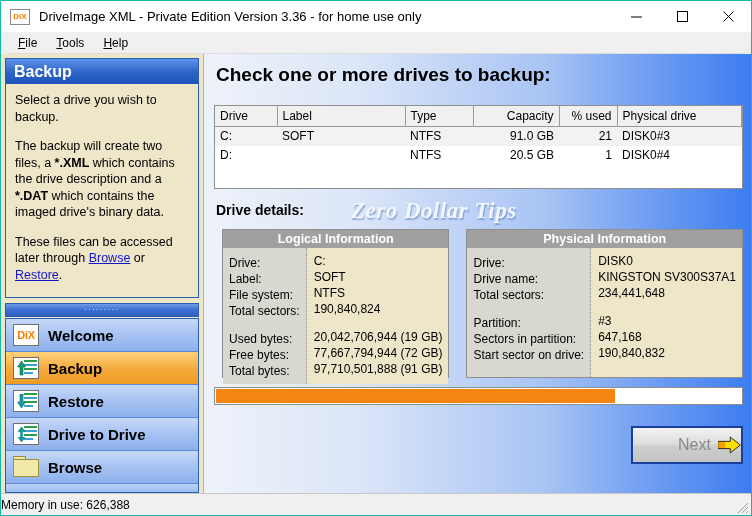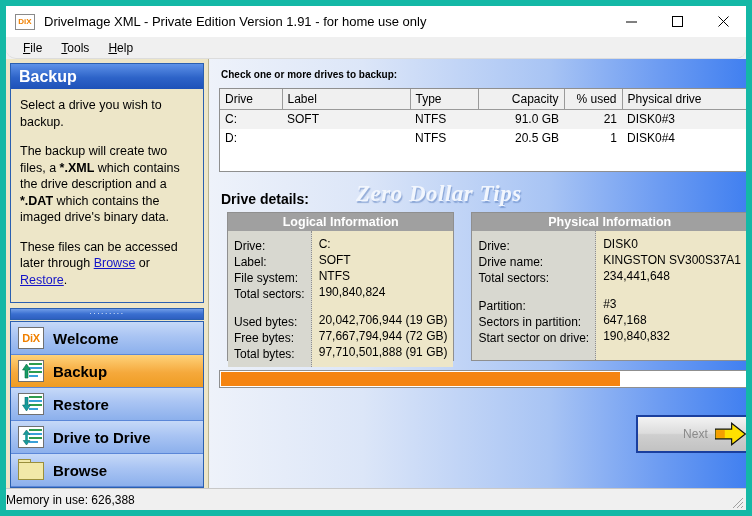--- a/index.html
+++ b/index.html
@@ -5,21 +5,21 @@
   html,body{margin:0;padding:0;}
   body{
     width:752px;height:516px;overflow:hidden;
     font-family:"Liberation Sans",sans-serif;
     background:#ffffff;
     -webkit-font-smoothing:none;
   }
   .window{
     position:absolute;left:0;top:0;width:752px;height:516px;
     box-sizing:border-box;
-    border:6px solid #14b8a6;
+    border:1px solid #14b8a6;
     background:#f0f0f0;
     display:flex;flex-direction:column;
   }
   
   .titlebar{
     height:31px;flex:0 0 31px;background:#ffffff;
     display:flex;align-items:center;position:relative;
   }
   .app-icon{
     width:18px;height:14px;margin-left:9px;margin-right:9px;
@@ -158,21 +158,21 @@
     background:#f2e9a8;border:1px solid #9a8f3c;
   }
   
   .main{
     flex:1 1 auto;position:relative;box-sizing:border-box;
     background:linear-gradient(to right,#eef2fa 0%,#dce6f8 28%,#a8c4f4 62%,#6d9cf2 82%,#3b7cf0 100%);
     padding:10px 10px 0 10px;
     display:flex;flex-direction:column;
   }
   .section-title{
-    font-size:10px;font-weight:bold;color:#000;margin:0 0 8px 2px;
+    font-size:19px;font-weight:bold;color:#000;margin:0 0 19px 2px;
   }
   
   .table-wrap{
     background:#ffffff;border:1px solid #8f8f8f;
     height:84px;box-sizing:border-box;overflow:hidden;
   }
   table.drives{
     width:100%;border-collapse:collapse;font-size:12px;table-layout:fixed;
   }
   table.drives th{
@@ -185,21 +185,21 @@
   }
   table.drives th.r{text-align:right;}
   table.drives td{
     padding:2px 5px;font-size:12px;color:#000;height:19px;box-sizing:border-box;
     white-space:nowrap;
   }
   table.drives td.r{text-align:right;}
   tr.row-sel td{background:#f2f2f2;}
   
   .details-head{
-    display:flex;align-items:flex-end;margin:13px 0 5px 2px;height:22px;position:relative;
+    display:flex;align-items:flex-start;margin:13px 0 5px 2px;height:22px;position:relative;
   }
   .details-head .lbl{font-size:14px;font-weight:bold;color:#000;}
   .watermark{
     position:absolute;left:135px;top:-4px;
     font-size:23px;font-style:italic;font-weight:bold;
     color:#f2f6fd;
     letter-spacing:0.5px;
     text-shadow:1px 2px 1px rgba(90,125,190,0.55);
     white-space:nowrap;
     font-family:Liberation Serif, serif;
@@ -233,40 +233,40 @@
     flex:1 1 auto;display:flex;align-items:center;justify-content:flex-end;
     padding-bottom:9px;
   }
   .next-btn{
     width:112px;height:38px;
     background:linear-gradient(to bottom,#f3f3f3 0%,#dcdcdc 48%,#cfcfcf 52%,#c2c2c2 100%);
     border:2px solid #1a3f9e;
     display:flex;align-items:center;justify-content:center;gap:7px;
     box-sizing:border-box;
   }
-  .next-btn .txt{font-size:12px;color:#8a8a8a;font-weight:normal;margin-left:45px;}
+  .next-btn .txt{font-size:16px;color:#8a8a8a;font-weight:normal;margin-left:45px;}
   
   .statusbar{
     height:21px;flex:0 0 21px;background:#f0f0f0;
     border-top:1px solid #c8c8c8;
     display:flex;align-items:center;position:relative;
   }
   .status-text{font-size:12px;color:#000;}
   .resize-grip{position:absolute;right:2px;bottom:1px;width:14px;height:14px;}
 </style>
 </head>
 <body>
 
 <div class="window">
 
   <div class="titlebar">
     <div class="app-icon">
       <span>DiX</span>
     </div>
-    <div class="title-text">DriveImage XML - Private Edition Version 1.91 - for home use only</div>
+    <div class="title-text">DriveImage XML - Private Edition Version 3.36 - for home use only</div>
     <div class="win-controls">
       <div class="win-btn">
         <svg width="13" height="13" viewBox="0 0 13 13">
             <line x1="1" y1="7" x2="12" y2="7" stroke="#000" stroke-width="1"></line>
           </svg>
       </div>
       <div class="win-btn">
         <svg width="13" height="13" viewBox="0 0 13 13">
             <rect x="1.5" y="1.5" width="10" height="10" fill="none" stroke="#000" stroke-width="1"></rect>
           </svg>

